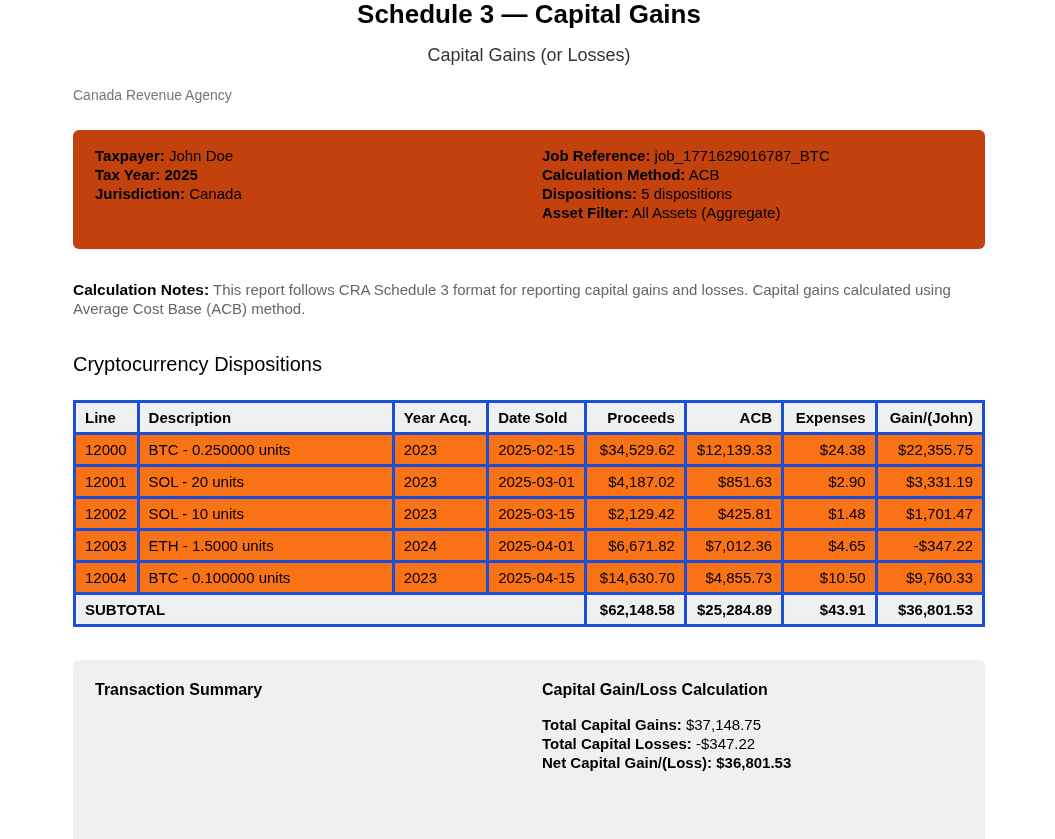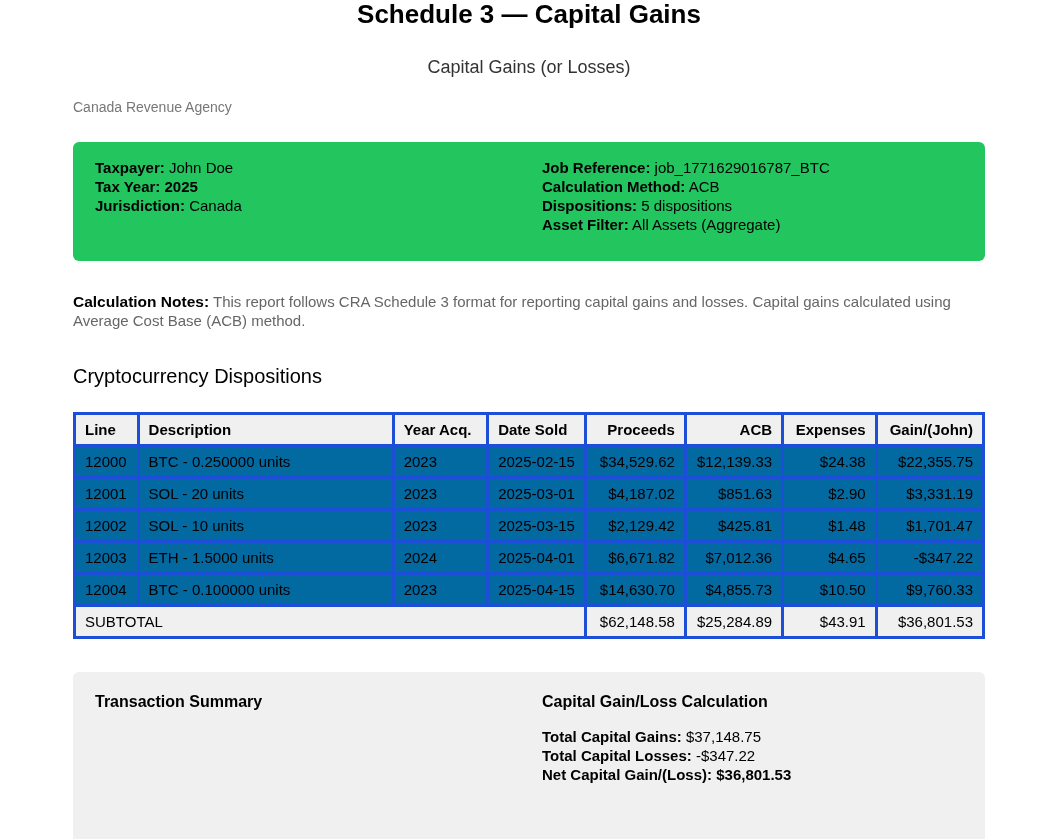--- a/index.html
+++ b/index.html
@@ -18,32 +18,32 @@
     font-weight: bold;
     color: #000;
     margin-top: 0;
     line-height: 1.1;
   }
   .report-subtitle {
     text-align: center;
     font-size: 18px;
     font-weight: normal;
     color: #333;
-    margin-top: 28px;
+    margin-top: 16px;
   }
   .report-agency {
     font-size: 14px;
     color: #777;
     margin-top: 21px;
   }
 
   
   .info-box {
     margin-top: 27px;
-    background: #22c55e;
+    background: #c2410c;
     border-radius: 6px;
     padding: 16px 22px 18px 22px;
     display: flex;
     font-size: 15px;
     line-height: 19px;
     min-height: 119px;
   }
   .info-col-left  { width: 51.5%; }
   .info-col-right { width: 48.5%; }
   .info-line b { font-weight: bold; }
@@ -77,24 +77,24 @@
     border: 3px solid #1d4ed8;
     padding: 6px 9px;
     white-space: nowrap;
   }
   .disp-table thead th {
     background: #f0f0f0;
     font-weight: bold;
     text-align: left;
   }
   .disp-table thead th.num, .disp-table td.num { text-align: right; }
-  .disp-table tbody td { background: #0369a1; }
+  .disp-table tbody td { background: #f97316; }
   .disp-table tfoot td {
     background: #f0f0f0;
-    font-weight: normal;
+    font-weight: bold;
   }
   col.c-line { width: 7.0%; }
   col.c-desc { width: 28.1%; }
   col.c-year { width: 10.4%; }
   col.c-date { width: 10.7%; }
   col.c-proc { width: 11.0%; }
   col.c-acb  { width: 10.7%; }
   col.c-exp  { width: 10.3%; }
   col.c-gain { width: 11.8%; }
 

